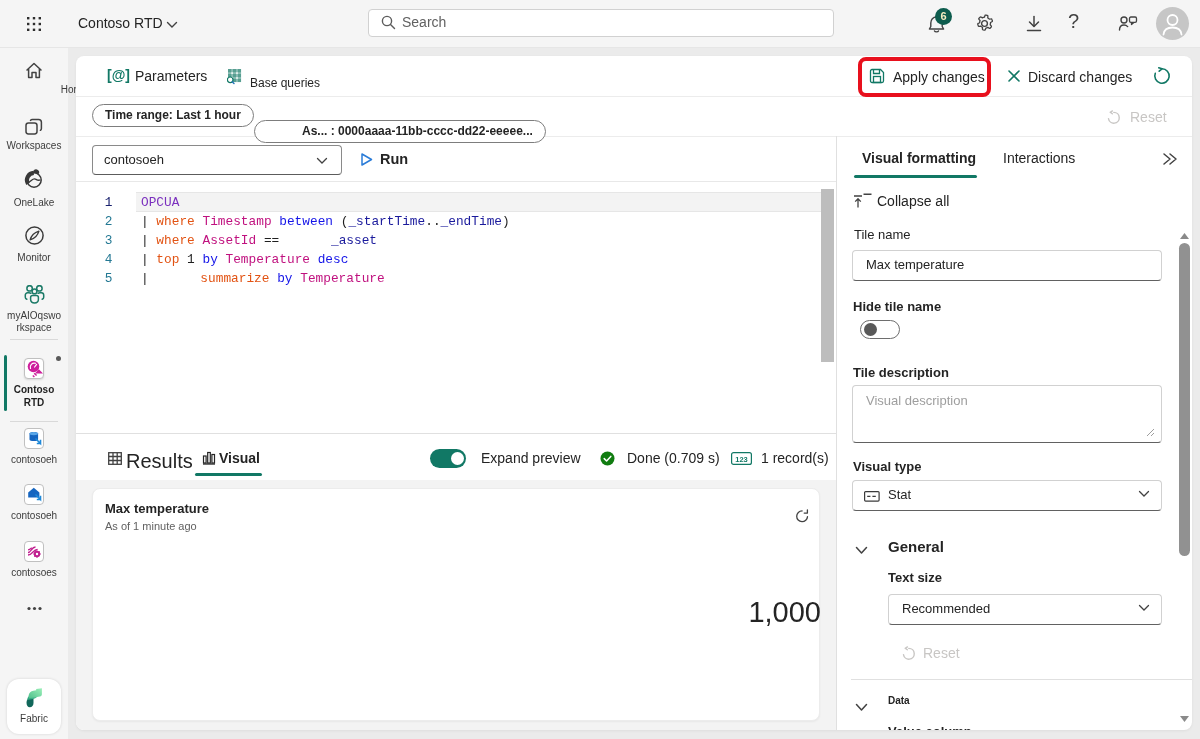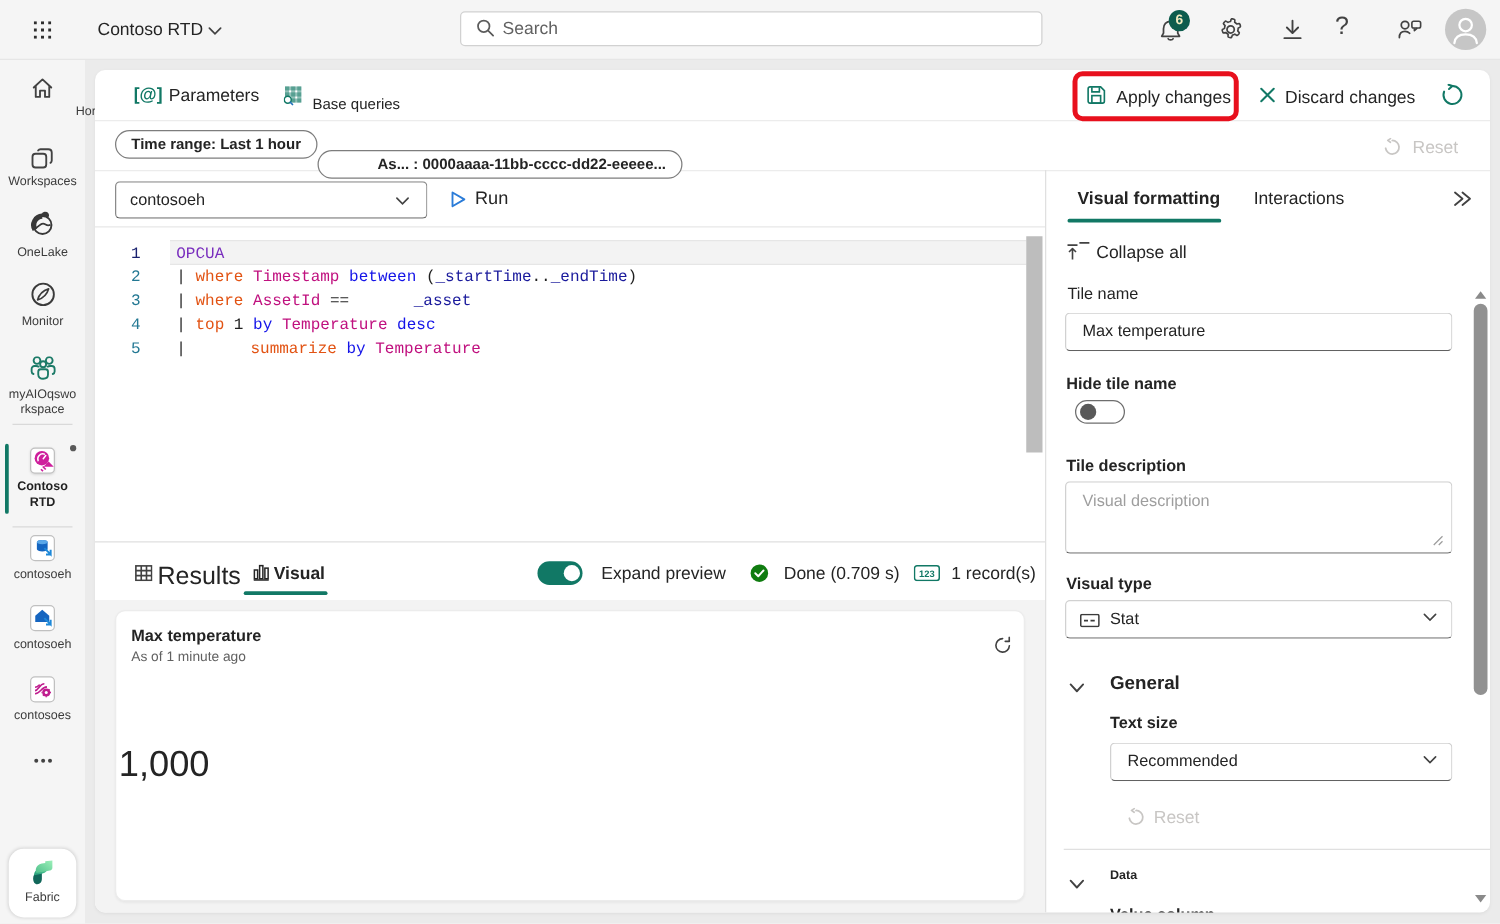--- a/index.html
+++ b/index.html
@@ -228,21 +228,21 @@
   <div class="abs" style="left:1054px;top:53px;font-size:14px;color:#c8c6c4;">Reset</div>
 
   <div class="inp" style="left:16px;top:89px;width:248px;height:28px;border-color:#8a8a8a;border-bottom-color:#5c5c5c;"></div>
   <div class="abs fld" style="left:28px;top:96px;">contosoeh</div>
   <svg class="abs" style="left:240px;top:101px" width="12" height="8">
       <path d="M1.5 1.5 L6 6 L10.5 1.5" fill="none" stroke="#424242" stroke-width="1.3" stroke-linecap="round"></path>
     </svg>
   <svg class="abs" style="left:283px;top:96px" width="15" height="15">
       <path d="M3 2 L12.5 7.5 L3 13 Z" fill="none" stroke="#2b7cd8" stroke-width="1.5" stroke-linejoin="round"></path>
     </svg>
-  <div class="abs" style="left:304px;top:95px;font-size:14.5px;font-weight:400;">Run</div>
+  <div class="abs" style="left:304px;top:95px;font-size:14.5px;font-weight:700;">Run</div>
 
   <div class="abs" style="left:0;top:125px;width:760px;height:252px;border-top:1px solid #e8e8e8;background:#fff;font-family:'Liberation Mono',monospace;font-size:12.8px;line-height:19px;">
     <div class="abs" style="left:60px;top:10px;width:685px;height:18px;background:#f3f3f3;border-top:1px solid #e6e6e6;border-bottom:1px solid #e6e6e6;"></div>
     <div class="abs" style="left:0;top:11px;width:36.5px;text-align:right;color:#237893;">
       <div style="color:#19216e;">1</div>
         <div>2</div>
         <div>3</div>
         <div>4</div>
         <div>5</div>
     </div>
@@ -286,21 +286,21 @@
   <div class="abs" style="left:685px;top:394px;font-size:14px;">1 record(s)</div>
 
   <div class="abs" style="left:0;top:424px;width:760px;height:250px;background:#f3f3f3;">
     <div class="abs" style="left:16px;top:8px;width:726px;height:231px;background:#fff;border:1px solid #ececec;border-radius:8px;box-shadow:0 1px 2px rgba(0,0,0,.05);">
       <div class="abs" style="left:12px;top:12px;font-size:13px;font-weight:700;">Max temperature</div>
       <div class="abs" style="left:12px;top:31px;font-size:11px;color:#616161;">As of 1 minute ago</div>
       <svg class="abs" style="right:9px;top:20px" width="15" height="15" viewBox="0 0 15 15">
           <path d="M7.1 1.9 A5.4 5.4 0 1 0 12.5 7.6" fill="none" stroke="#424242" stroke-width="1.3" stroke-linecap="round"></path>
           <path d="M12.4 0.9 L12.4 4.1 L9.2 4.1" fill="none" stroke="#424242" stroke-width="1.3" stroke-linecap="round" stroke-linejoin="round"></path>
         </svg>
-      <div class="abs" style="left:2px;top:109px;width:726px;text-align:left;font-size:29px;line-height:29px;color:#242424;">1,000</div>
+      <div class="abs" style="left:2px;top:109px;width:726px;text-align:right;font-size:29px;line-height:29px;color:#242424;">1,000</div>
     </div>
   </div>
 
   <div class="abs" style="left:760px;top:80px;width:1px;height:594px;background:#e0e0e0;"></div>
   <div class="abs" style="left:786px;top:94px;font-size:14px;font-weight:700;">Visual formatting</div>
   <div class="abs" style="left:927px;top:94px;font-size:14px;">Interactions</div>
   <div class="abs" style="left:778px;top:119px;width:123px;height:3px;background:#117865;border-radius:2px;"></div>
   <svg class="abs" style="left:1086px;top:96px" width="16" height="14">
       <path d="M2 2 L8 7 L2 12 M8 2 L14 7 L8 12" fill="none" stroke="#424242" stroke-width="1.5" stroke-linejoin="round" stroke-linecap="round"></path>
     </svg>

